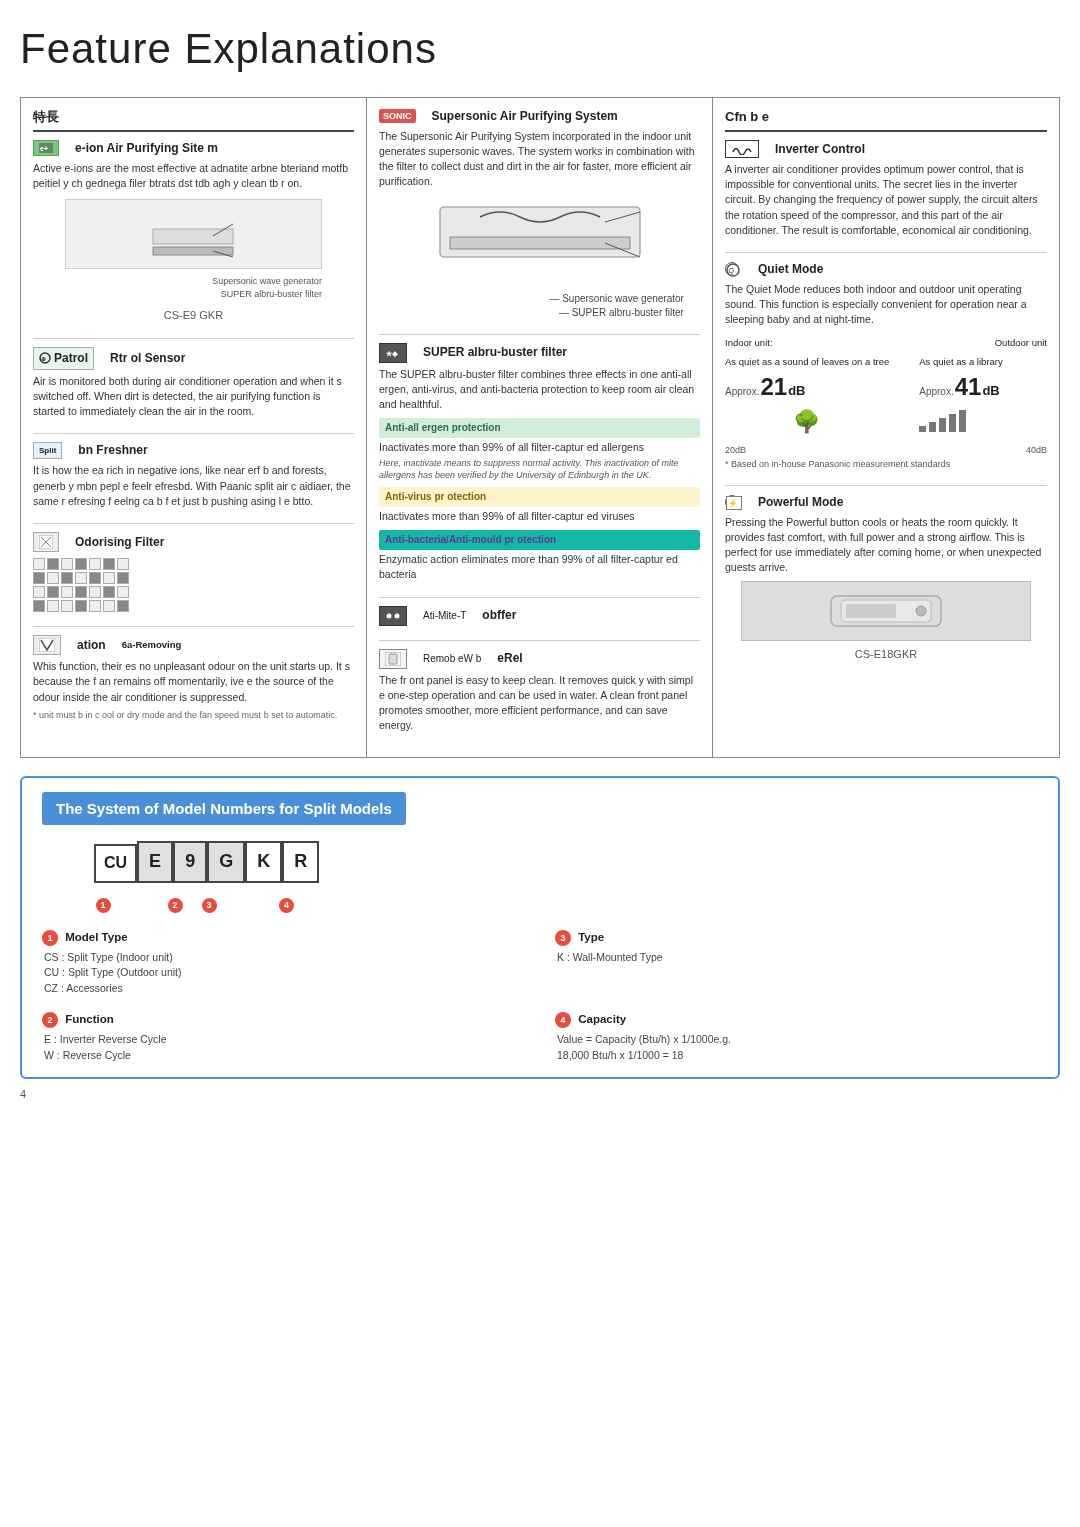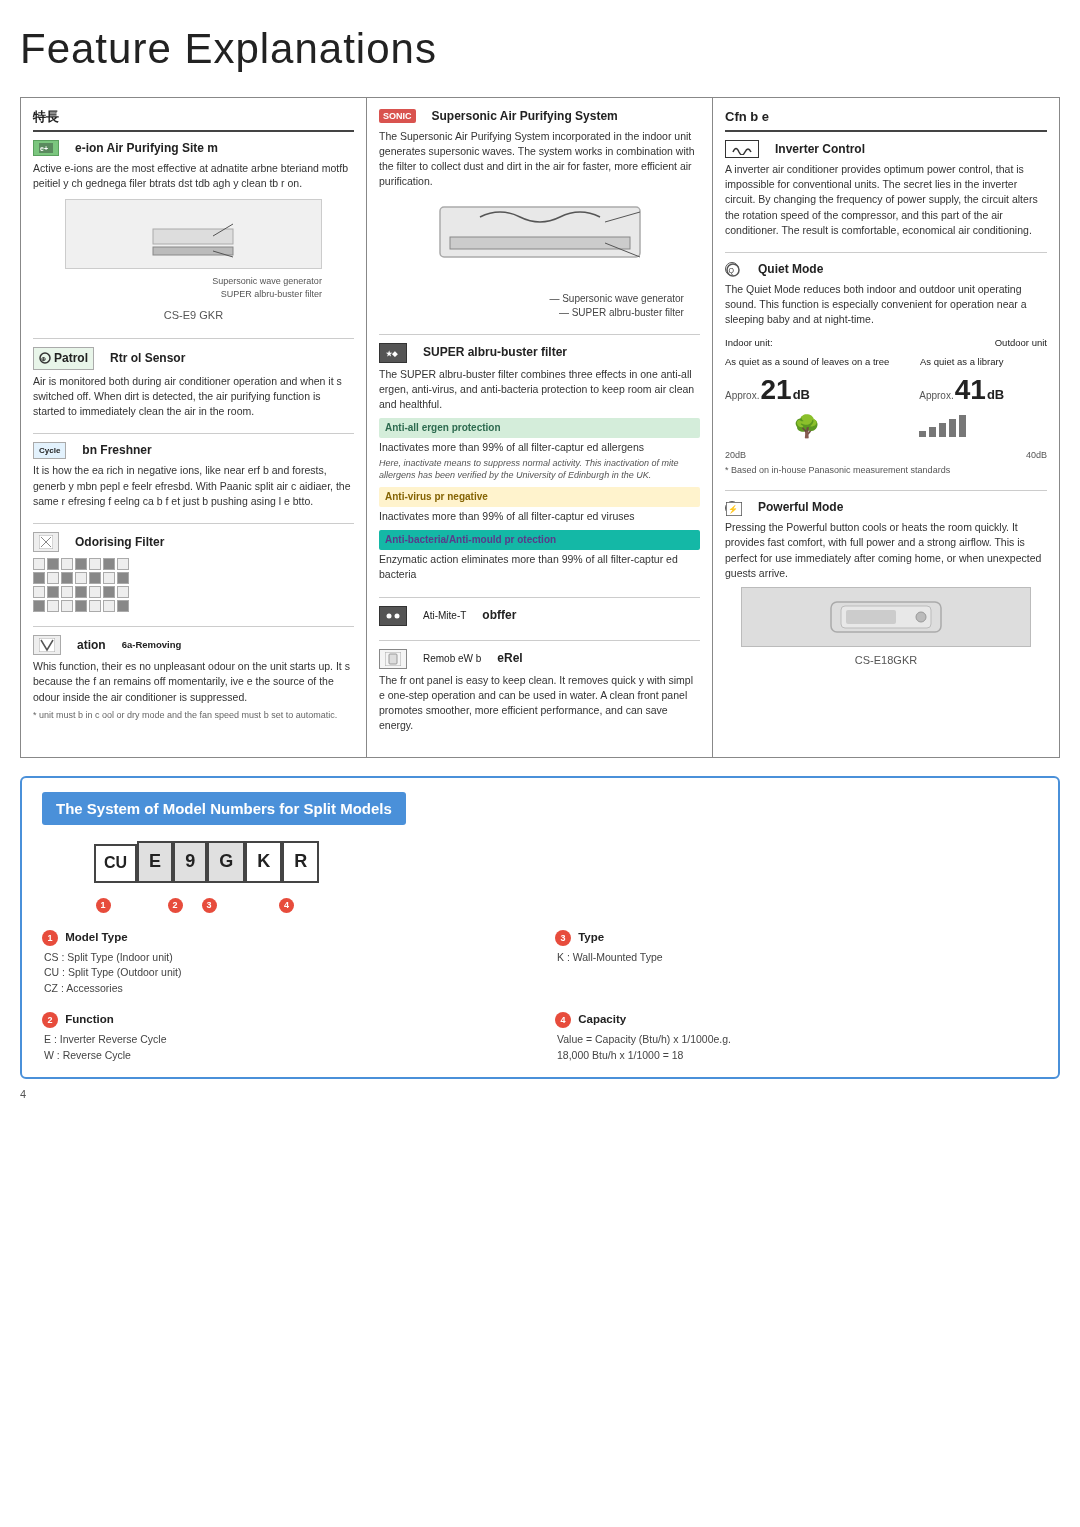--- a/index.html
+++ b/index.html
@@ -228,21 +228,21 @@
     }
     .db-pair {
       display: flex;
       gap: 30px;
       margin: 6px 0;
     }
     .db-item {
       text-align: center;
     }
     .db-item .db-label { font-size: 9.5px; margin-bottom: 2px; }
-    .db-item .db-big { font-size: 28px; font-weight: bold; }
+    .db-item .db-big { font-size: 24px; font-weight: bold; }
     .db-item .db-dB { font-size: 13px; font-weight: bold; }
     .db-item .approx { font-size: 10px; color: #555; }
     .db-bar-row {
       display: flex;
       gap: 3px;
       align-items: flex-end;
       height: 24px;
       margin-top: 4px;
     }
     .bar-seg {
@@ -304,21 +304,21 @@
         </span>
         <span class="feature-title">Rtr ol Sensor</span>
       </div>
       <div class="feature-body">Air is monitored both during air conditioner operation and when it s switched off. When dirt is detected, the air purifying function is started to immediately clean the air in the room.</div>
     </div>
 
     <div class="col-inner-border"></div>
 
     <div class="feature-block">
       <div class="feature-title-row">
-        <span class="feature-icon" style="background:#e3f2fd;border-color:#aaa;font-size:8px;">Cycle</span>
+        <span class="feature-icon" style="background:#e3f2fd;border-color:#aaa;font-size:8px;">Split</span>
         <span class="feature-title">bn Freshner</span>
       </div>
       <div class="feature-body">It is how the  ea rich in negative ions, like near erf    b and  forests, generb  y mbn pepl   e feelr efresbd. With Paanic split air c    aidiaer, the same r efresing f eelng ca b f   et just b pushing asing l   e btto.</div>
     </div>
 
     <div class="col-inner-border"></div>
 
     <div class="feature-block">
       <div class="feature-title-row">
         <span class="feature-icon" style="font-size:9px;">
@@ -424,21 +424,21 @@
         <span class="feature-title">SUPER albru-buster filter</span>
       </div>
       <div class="feature-body">The SUPER albru-buster filter combines three effects in one  anti-all ergen, anti-virus, and anti-bacteria protection to keep room air clean and healthful.</div>
 
       <div class="allergen-sub">Anti-all ergen protection</div>
       <div class="feature-body">
         <span>Inactivates more than 99% of all filter-captur ed allergens</span>
       </div>
       <div style="font-size:9px;color:#555;font-style:italic;margin:2px 0 4px;">Here, inactivate means to suppress normal activity. This inactivation of mite allergens has been verified by the University of Edinburgh in the UK.</div>
 
-      <div class="allergen-sub virus">Anti-virus pr negative</div>
+      <div class="allergen-sub virus">Anti-virus pr otection</div>
       <div class="feature-body">
         <span>Inactivates more than 99% of all filter-captur ed viruses</span>
       </div>
 
       <div class="allergen-sub bacteria" style="margin-top:6px;">Anti-bacteria/Anti-mould pr otection</div>
       <div class="feature-body">
         <span>Enzymatic action eliminates more than 99% of all filter-captur ed bacteria</span>
       </div>
     </div>
 

